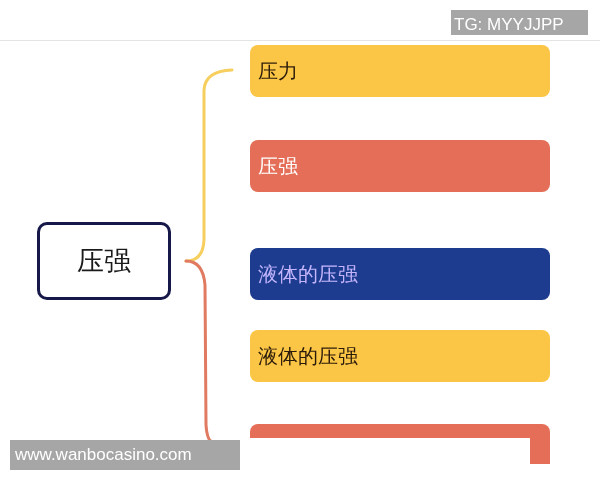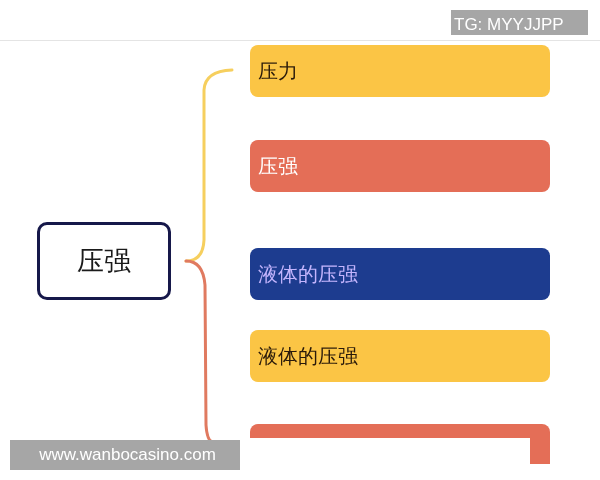--- a/index.html
+++ b/index.html
@@ -15,21 +15,21 @@
     .wm-top {
       position: absolute; left: 451px; top: 10px; width: 137px; height: 25px;
       background: #a6a6a6; color: #ffffff;
       font-family: "Liberation Sans", sans-serif; font-size: 17px;
       line-height: 30px; padding-left: 3px; box-sizing: border-box;
     }
     .wm-bottom {
       position: absolute; left: 10px; top: 440px; width: 230px; height: 30px;
       background: #a6a6a6; color: #ffffff;
       font-family: "Liberation Sans", sans-serif; font-size: 17px;
-      line-height: 30px; padding-left: 5px; box-sizing: border-box; text-align: center;
+      line-height: 30px; padding-left: 5px; box-sizing: border-box;
     }
     .root {
       position: absolute; left: 37px; top: 222px; width: 134px; height: 78px;
       border: 3px solid #16184a; border-radius: 10px; box-sizing: border-box;
       display: flex; align-items: center; justify-content: center;
       font-size: 27px; color: #1b1b1b; background: #fff;
     }
     .node {
       position: absolute; left: 250px; width: 300px; height: 52px;
       border-radius: 8px; box-sizing: border-box;

